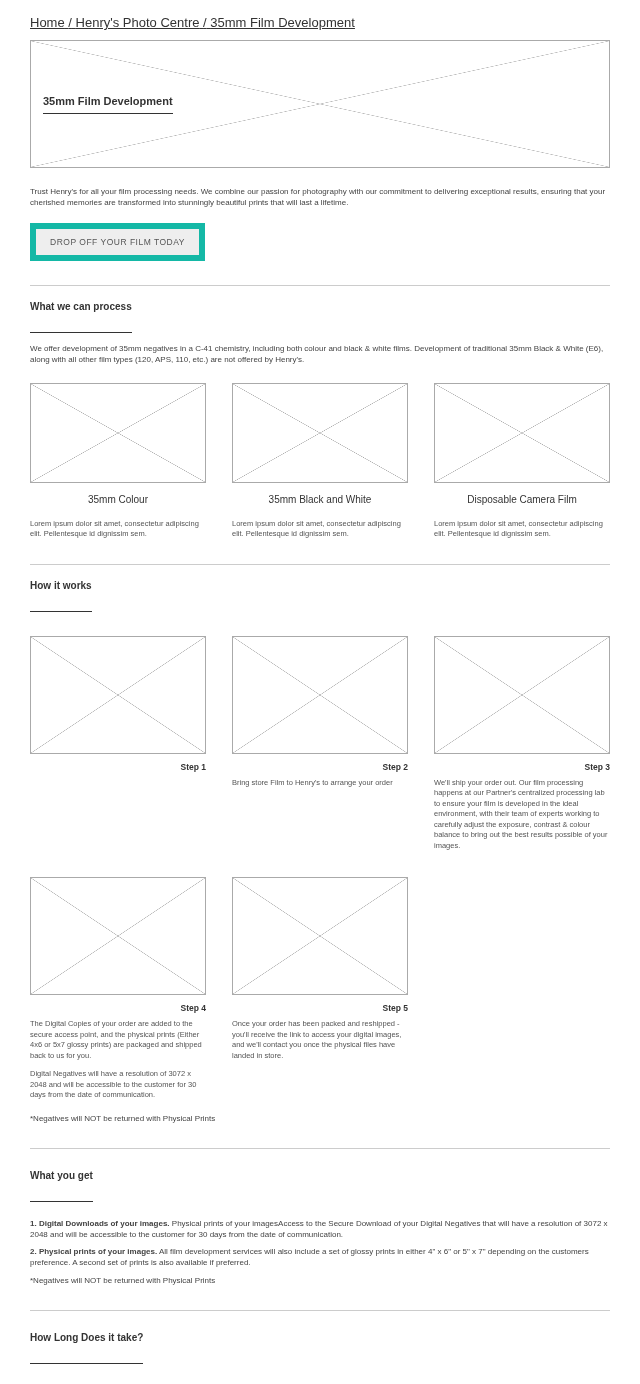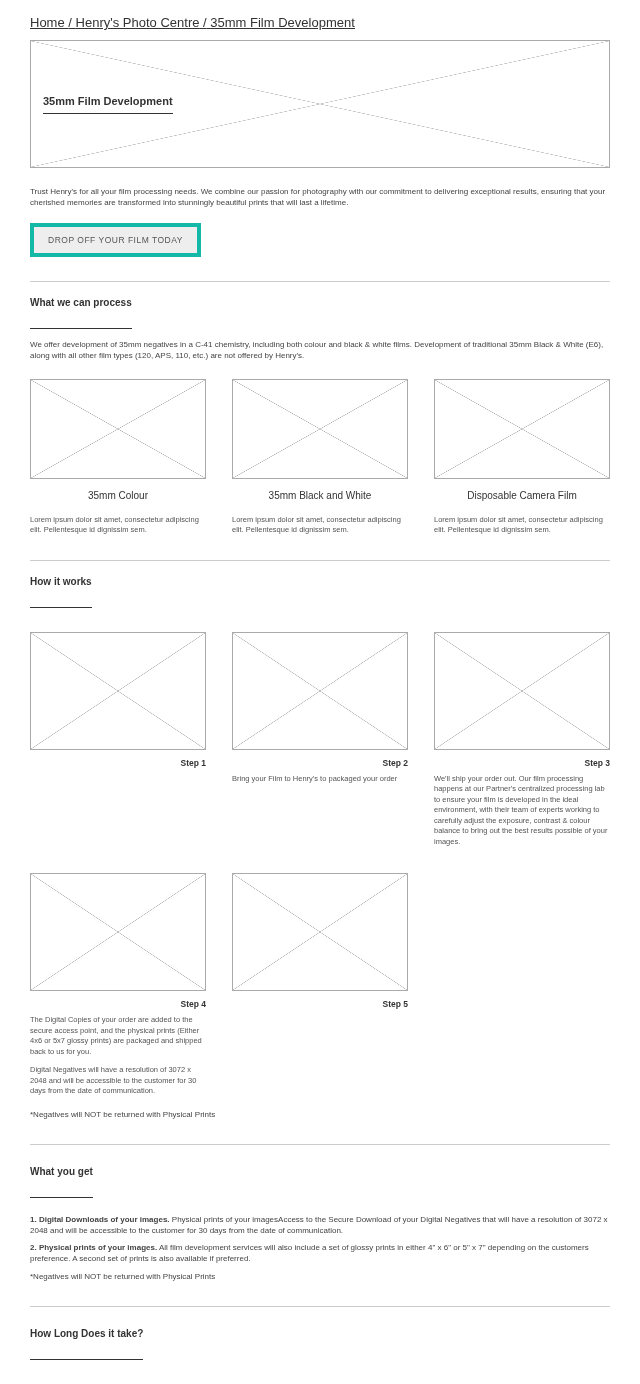--- a/index.html
+++ b/index.html
@@ -69,21 +69,21 @@
   .hero::before {
     background: linear-gradient(to top right, transparent calc(50% - .5px), #bbb, transparent calc(50% + .5px));
   }
   .hero::after {
     background: linear-gradient(to top left, transparent calc(50% - .5px), #bbb, transparent calc(50% + .5px));
   }
   .intro { font-size: 8px; color: #444; margin-bottom: 14px; }
   .cta {
     display: inline-block;
     background: #eee !important;
-    border: 4px solid #14b8a6;
+    border: 6px solid #14b8a6;
     padding: 8px 14px;
     font-size: 8.5px;
     letter-spacing: .5px;
     color: #555;
     cursor: pointer;
     font-family: inherit;
   }
   .divider {
     border: none;
     border-top: 1px solid #ccc;
@@ -180,21 +180,21 @@
   <div style="height:14px"></div>
 
   <div class="row3">
     <div class="col">
       <div class="ph thumb2"></div>
       <div class="step-label">Step 1</div>
     </div>
     <div class="col">
       <div class="ph thumb2"></div>
       <div class="step-label">Step 2</div>
-      <div class="desc-left">Bring your Film to Henry's to packaged your order</div>
+      <div class="desc-left">Bring store Film to Henry's to arrange your order</div>
     </div>
     <div class="col">
       <div class="ph thumb2"></div>
       <div class="step-label">Step 3</div>
       <div class="desc-left">We'll ship your order out. Our film processing happens at our Partner's centralized processing lab to ensure your film is developed in the ideal environment, with their team of experts working to carefully adjust the exposure, contrast &amp; colour balance to bring out the best results possible of your images.</div>
     </div>
   </div>
 
   <div style="height:26px"></div>
 
@@ -202,20 +202,21 @@
     <div class="col">
       <div class="ph thumb2"></div>
       <div class="step-label">Step 4</div>
       <div class="desc-left">The Digital Copies of your order are added to the secure access point, and the physical prints (Either 4x6 or 5x7 glossy prints) are packaged and shipped back to us for you.</div>
       <div style="height:8px"></div>
       <div class="desc-left">Digital Negatives will have a resolution of 3072 x 2048 and will be accessible to the customer for 30 days from the date of communication.</div>
     </div>
     <div class="col">
       <div class="ph thumb2"></div>
       <div class="step-label">Step 5</div>
+      <div class="desc-left">Once your order has been packed and reshipped - you'll receive the link to access your digital images, and we'll contact you once the physical files have landed in store.</div>
     </div>
     <div class="col"></div>
   </div>
 
   <div class="note">*Negatives will NOT be returned with Physical Prints</div>
 
   <hr class="divider">
 
   
   <div style="height:6px"></div>

